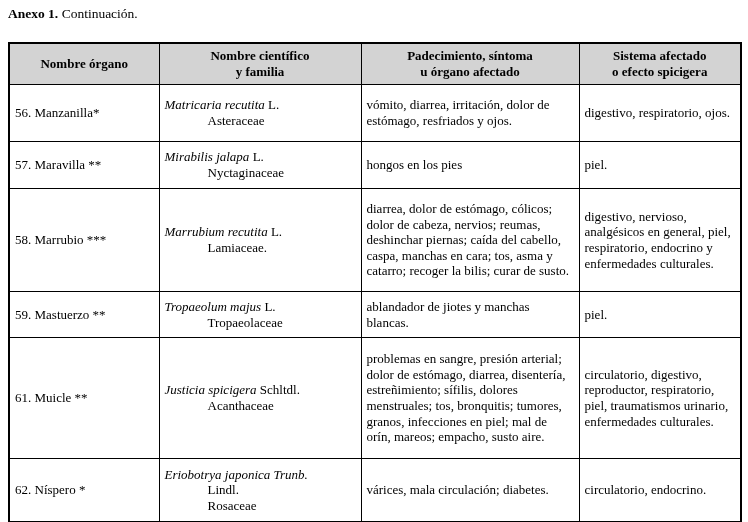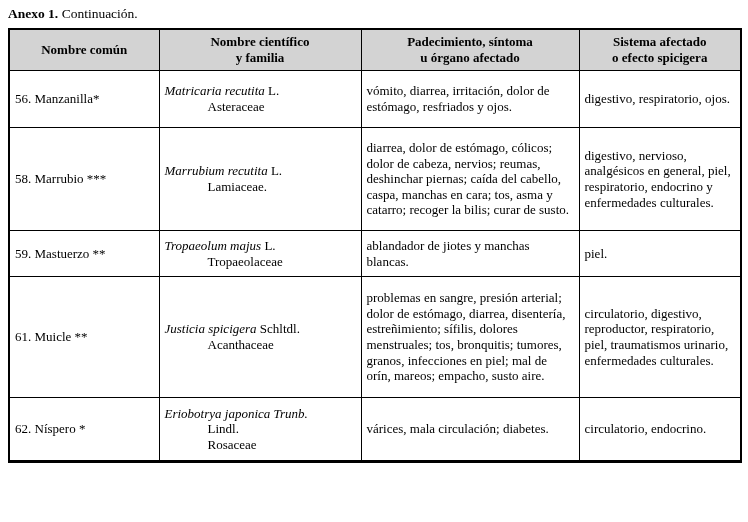--- a/index.html
+++ b/index.html
@@ -3,21 +3,21 @@
 <meta charset="utf-8">
 <style>
   html,body{margin:0;padding:0;background:#ffffff;}
   body{
     width:748px;height:522px;overflow:hidden;
     font-family:"Liberation Serif","DejaVu Serif",serif;
     color:#000;
     -webkit-font-smoothing:antialiased;
   }
   .page{padding:6px 8px 0 8px;}
-  .doc-title{font-size:13.5px;margin:0 0 6px 0;}
+  .doc-title{font-size:13.5px;margin:0 0 20px 0;}
   .doc-title .t-bold{font-weight:bold;}
   table.anexo{
     border-collapse:collapse;
     table-layout:fixed;
     width:732px;
     border:2px solid #000;
     border-bottom-width:3px;
   }
   col.c1{width:150px;} col.c2{width:202px;} col.c3{width:218px;} col.c4{width:162px;}
   th,td{
@@ -57,21 +57,21 @@
   <table class="anexo">
     <colgroup>
       <col class="c1">
         <col class="c2">
         <col class="c3">
         <col class="c4">
     </colgroup>
     <thead>
       <tr>
         <th>
-            <span>Nombre común</span>
+            <span>Nombre órgano</span>
           </th>
         <th>
             <span>Nombre científico</span>
             <span>y familia</span>
           </th>
         <th>
             <span>Padecimiento, síntoma</span>
             <span>u  órgano afectado</span>
           </th>
         <th>
@@ -79,20 +79,26 @@
             <span>o efecto spicigera</span>
           </th>
       </tr>
     </thead>
     <tbody>
       <tr class="r56">
         <td>56. Manzanilla*</td>
         <td><span class="sci-italic">Matricaria recutita</span><span> L.</span><div class="family">Asteraceae</div></td>
         <td>vómito, diarrea, irritación, dolor de estómago, resfriados y ojos.</td>
         <td>digestivo, respiratorio, ojos.</td>
+      </tr>
+      <tr class="r57">
+        <td>57. Maravilla **</td>
+        <td><span class="sci-italic">Mirabilis jalapa</span><span> L.</span><div class="family">Nyctaginaceae</div></td>
+        <td>hongos en los pies</td>
+        <td>piel.</td>
       </tr>
       <tr class="r58">
         <td>58. Marrubio ***</td>
         <td><span class="sci-italic">Marrubium recutita</span><span> L.</span><div class="family">Lamiaceae.</div></td>
         <td>diarrea, dolor de estómago, cólicos; dolor de cabeza, nervios; reumas, deshinchar piernas;  caída del cabello, caspa, manchas en cara; tos, asma y catarro; recoger la bilis; curar de susto.</td>
         <td>digestivo, nervioso, analgésicos en general, piel, respiratorio, endocrino y enfermedades culturales.</td>
       </tr>
       <tr class="r59">
         <td>59. Mastuerzo **</td>
         <td><span class="sci-italic">Tropaeolum majus</span><span> L.</span><div class="family">Tropaeolaceae</div></td>

